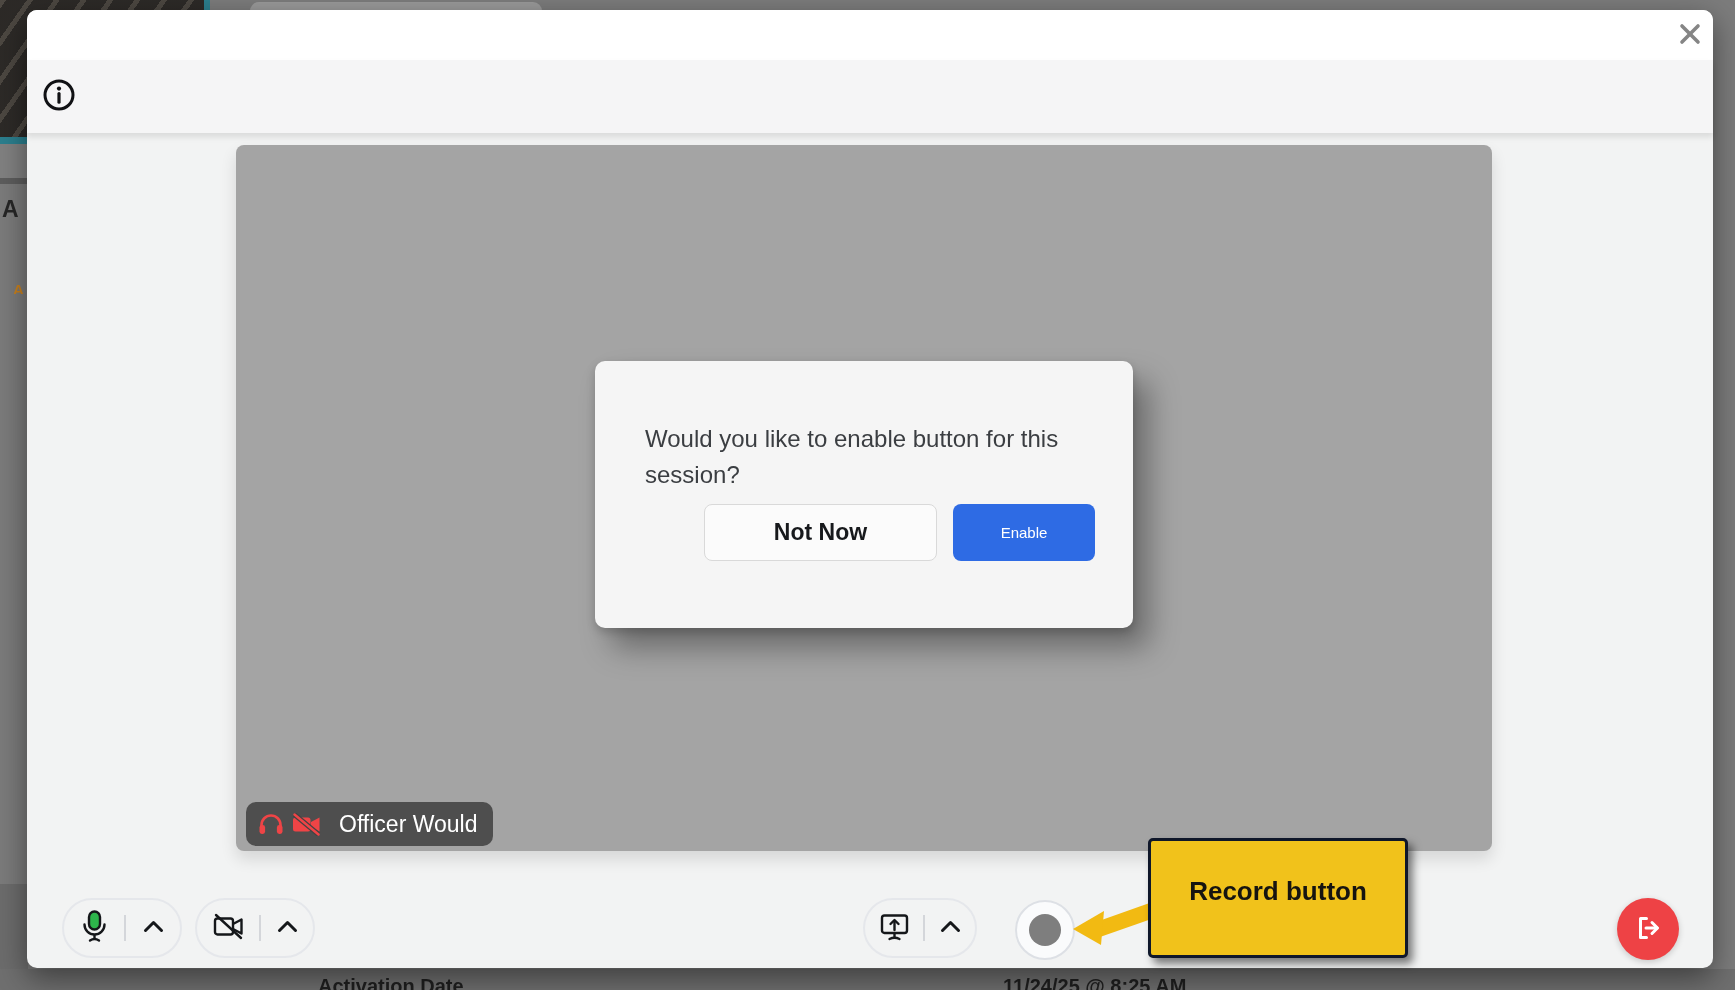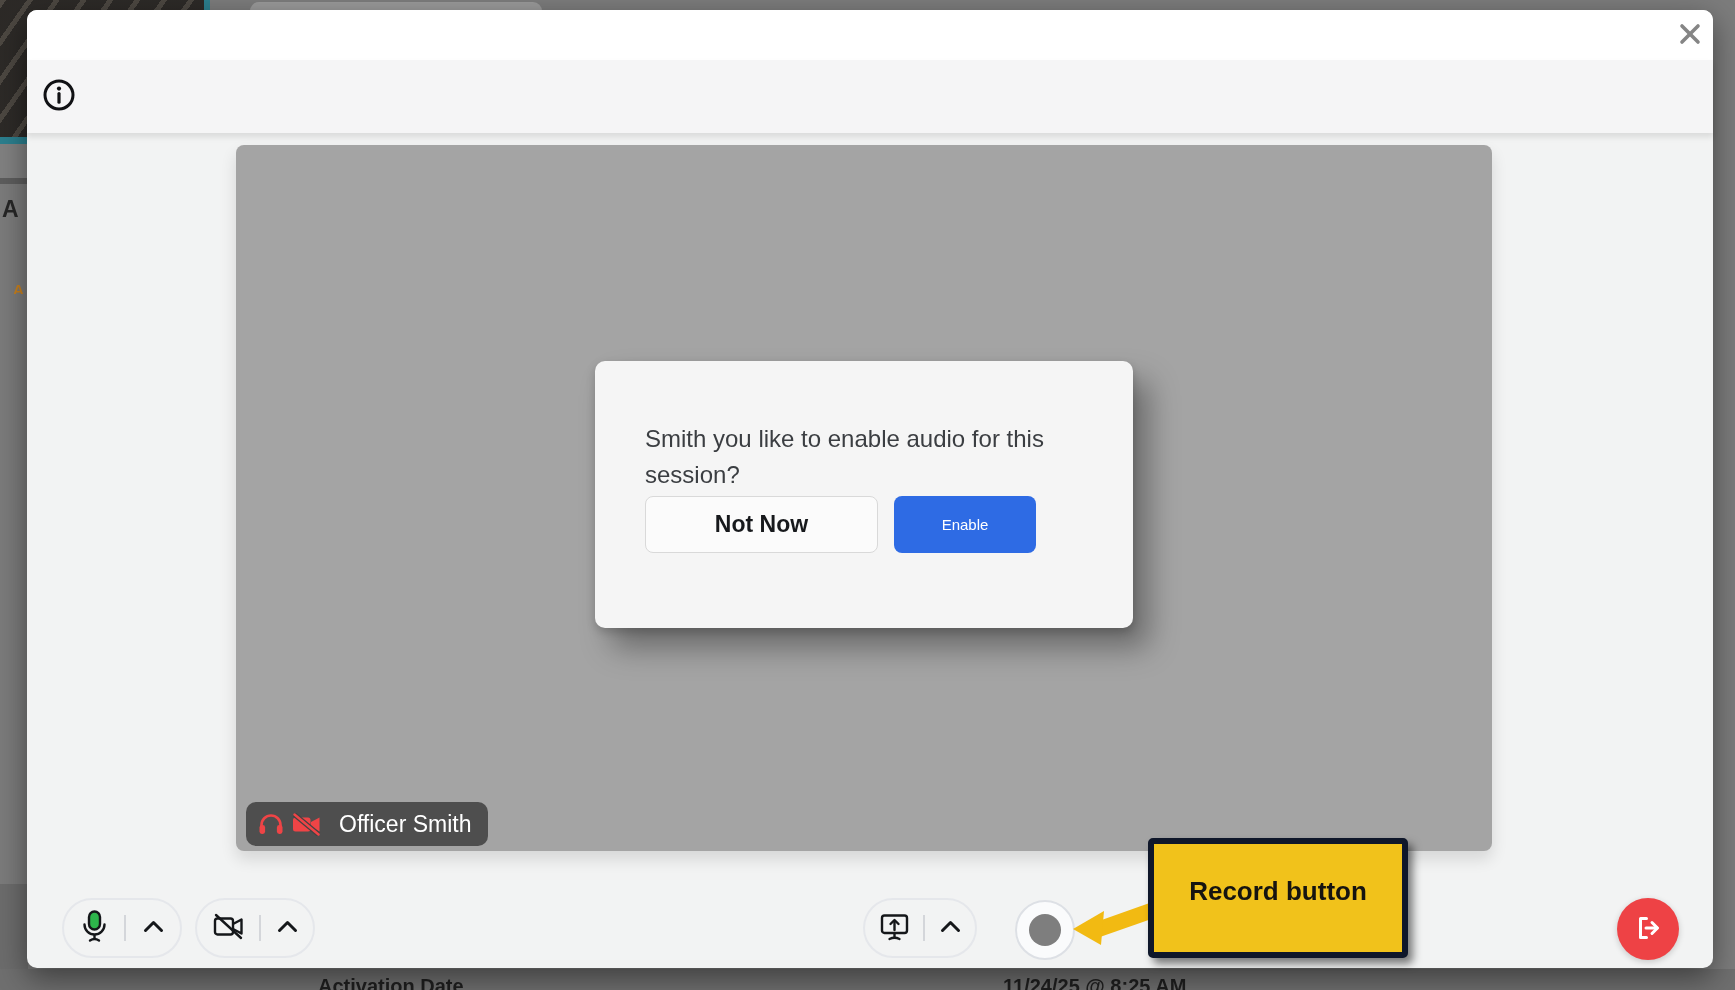--- a/index.html
+++ b/index.html
@@ -47,21 +47,21 @@
     background:rgba(66,66,66,.87);border-radius:10px;padding:0 16px 0 12px;}
   .name-tag .tag-text{color:#fff;font-size:23px;margin-left:10px;white-space:nowrap;}
   .name-tag .tag-icon{display:flex;align-items:center;margin-right:8px;}
 
   
   .audio-dialog{left:595px;top:361px;width:538px;height:267px;background:#f5f5f5;border-radius:10px;
     box-shadow:16px 20px 30px rgba(0,0,0,.35), 0 4px 10px rgba(0,0,0,.18);
     box-sizing:border-box;padding:38px 38px 0 50px;}
   .dialog-title{font-size:30px;line-height:38px;font-weight:700;color:#26282b;}
   .dialog-message{margin-top:22px;font-size:24px;line-height:36px;color:#3b3e42;width:462px;}
-  .dialog-buttons{margin-top:3px;display:flex;justify-content:flex-start;gap:16px;}
+  .dialog-buttons{margin-top:11px;display:flex;justify-content:flex-end;gap:16px;}
   .btn-not-now{width:233px;height:57px;background:#fbfbfb;border:1px solid #d9d9d9;border-radius:8px;
     font-family:inherit;font-size:23px;font-weight:600;color:#17191c;cursor:pointer;}
   .btn-enable{width:142px;height:57px;background:#2e6be4;border:none;border-radius:8px;
     font-family:inherit;font-size:15px;font-weight:500;color:#ffffff;cursor:pointer;}
 
   
   .pill{position:absolute;height:60px;box-sizing:border-box;border:2px solid #e5e7eb;border-radius:31px;
     display:flex;align-items:center;justify-content:space-evenly;background:transparent;}
   .pill-mic{left:62px;top:898px;width:120px;}
   .pill-cam{left:195px;top:898px;width:120px;}
@@ -71,21 +71,21 @@
   .record-btn{left:1015px;top:900px;width:60px;height:60px;border-radius:50%;
     background:#fafbfc;border:2px solid #dde0e5;box-sizing:border-box;cursor:pointer;
     display:flex;align-items:center;justify-content:center;padding:0;}
   .record-dot{width:32px;height:32px;border-radius:50%;background:#7e7e7e;}
   .exit-btn{left:1617px;top:898px;width:62px;height:62px;border-radius:50%;background:#ee4245;border:none;
     display:flex;align-items:center;justify-content:center;cursor:pointer;
     box-shadow:0 2px 6px rgba(0,0,0,.18);}
 
   
   .annotation-box{left:1148px;top:838px;width:260px;height:120px;background:#f1c21b;
-    border:6px solid #0f172a;border-radius:5px;box-sizing:border-box;
+    border:3px solid #0f172a;border-radius:5px;box-sizing:border-box;
     box-shadow:5px 6px 8px rgba(0,0,0,.5);
     display:flex;align-items:center;justify-content:center;padding-bottom:14px;}
   .annotation-text{font-size:26px;font-weight:700;color:#161410;white-space:nowrap;}
   .arrow-svg{left:1058px;top:890px;pointer-events:none;}
 </style>
 </head>
 <body>
 
 <div class="abs bg-photo"></div>
 <div class="abs bg-teal-v"></div>
@@ -134,26 +134,26 @@
       </svg>
     </span>
     <span class="tag-icon">
       <svg width="29" height="23" viewBox="0 0 29 23">
         <rect x="1" y="4.5" width="17.5" height="14" rx="2.5" fill="#ef4446"></rect>
         <polygon points="19,9 27.5,4.5 27.5,18.5 19,14" fill="#ef4446"></polygon>
         <line x1="2.5" y1="1.5" x2="26.5" y2="21.5" stroke="#434343" stroke-width="5"></line>
         <line x1="2.5" y1="1.5" x2="26.5" y2="21.5" stroke="#ef4446" stroke-width="2.4" stroke-linecap="round"></line>
       </svg>
     </span>
-    <span class="tag-text">Officer Smith</span>
+    <span class="tag-text">Officer Would</span>
   </div>
 </div>
 
 <div class="abs audio-dialog">
-  <div class="dialog-message">Smith you like to enable audio for this session?</div>
+  <div class="dialog-message">Would you like to enable button for this session?</div>
   <div class="dialog-buttons">
     <button class="btn-not-now">Not Now</button>
     <button class="btn-enable">Enable</button>
   </div>
 </div>
 
 <div class="pill pill-mic">
   <button class="seg">
     <span>
       <svg width="27" height="33" viewBox="0 0 27 33">

